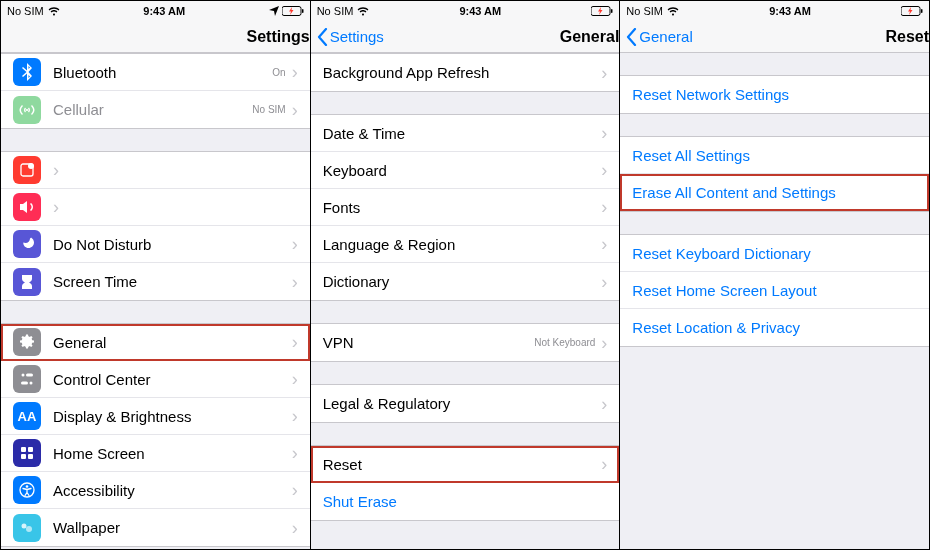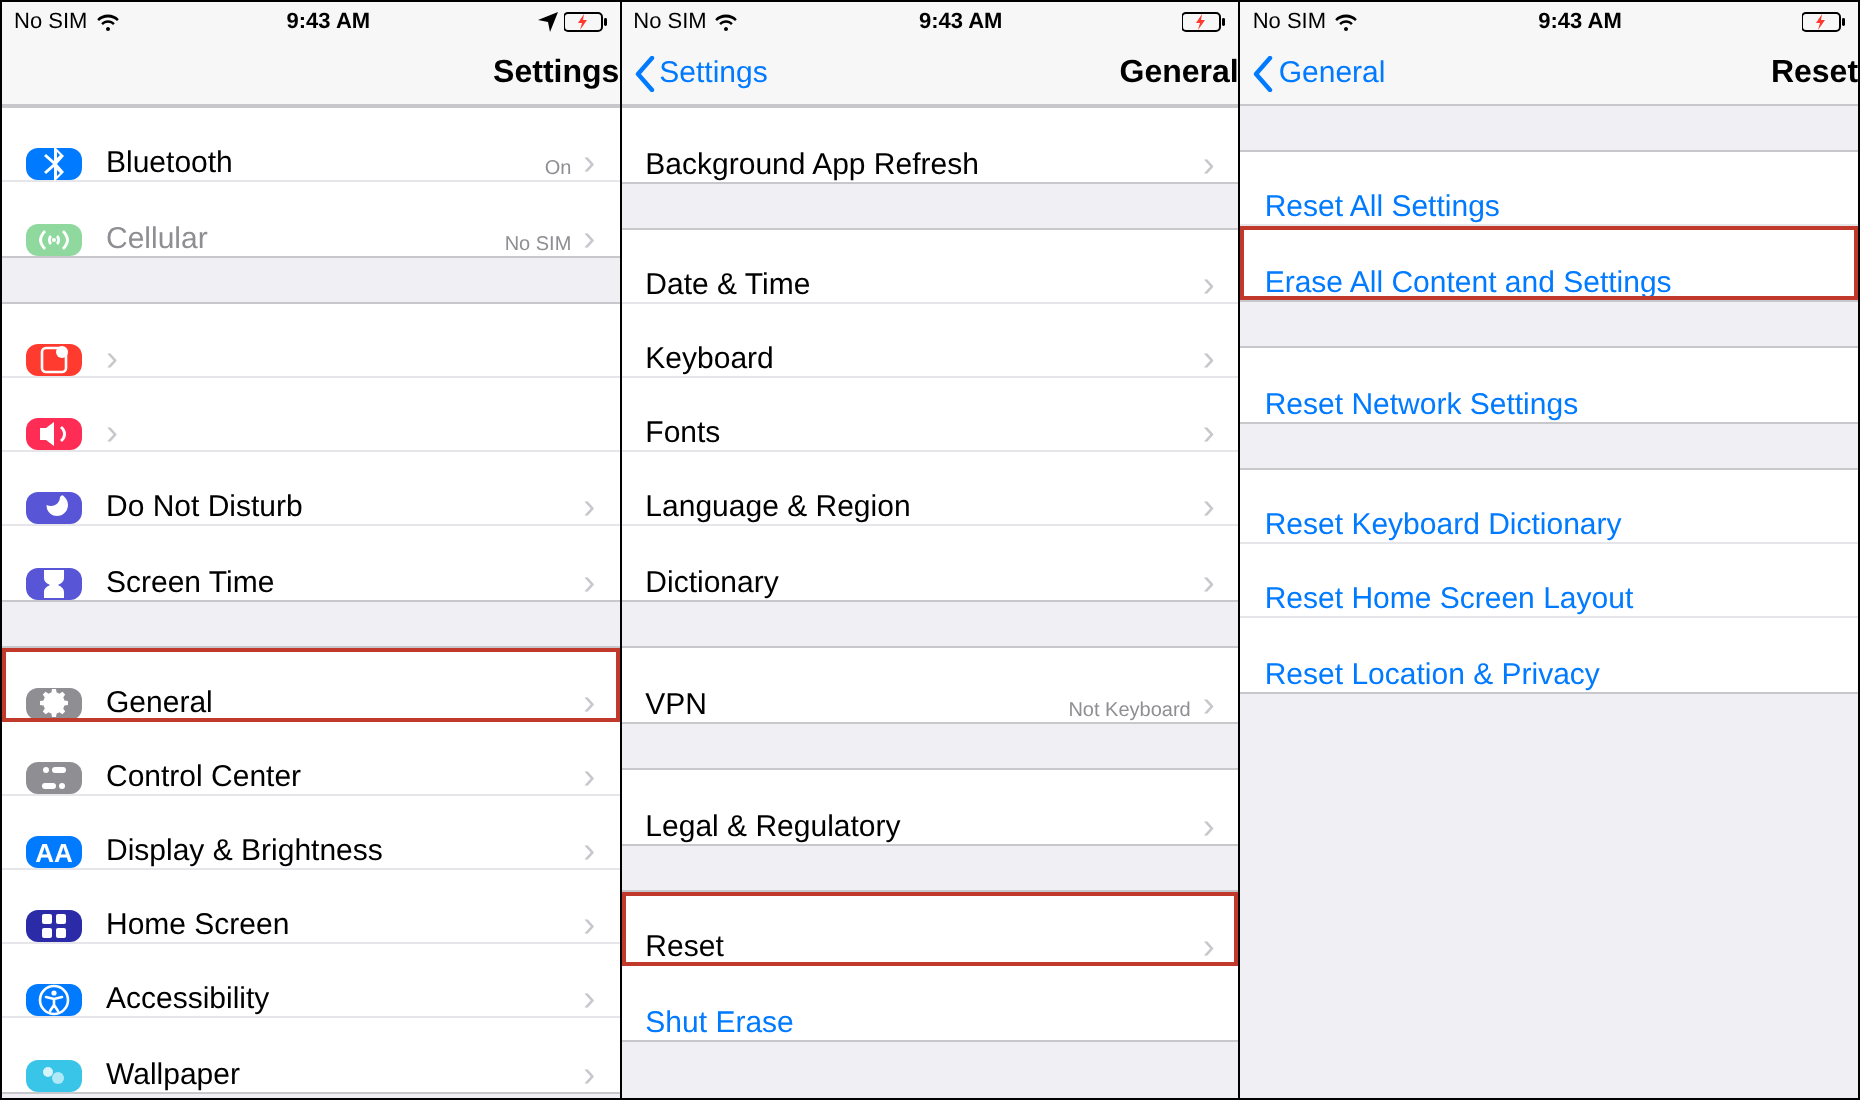--- a/index.html
+++ b/index.html
@@ -14,23 +14,23 @@
 .wifi-icon, .loc-icon, .batt-icon { display: inline-block; }
 
 .nav-bar { height: 32px; display: flex; align-items: center; justify-content: flex-end; position: relative; background: #f7f7f8; border-bottom: 1px solid #c8c7cc; }
 .nav-title { font-weight: 600; font-size: 16px; }
 .nav-back { position: absolute; left: 6px; display: flex; align-items: center; color: #007aff; font-size: 15px; cursor: pointer; }
 .nav-back .chev { margin-right: 2px; }
 
 .content { flex: 1; overflow-y: auto; background: #efeff4; }
 .group { margin-top: 22px; background: #fff; border-top: 1px solid #c8c7cc; border-bottom: 1px solid #c8c7cc; }
 .group.first { margin-top: 0; }
-.row { display: flex; align-items: flex-end; height: 37px; padding: 0 12px 0 12px; border-bottom: 1px solid #e5e5ea; cursor: pointer; position: relative; }
+.row { display: flex; align-items: center; height: 37px; padding: 0 12px 0 12px; border-bottom: 1px solid #e5e5ea; cursor: pointer; position: relative; }
 .row:last-child { border-bottom: none; }
-.row .icon { width: 28px; height: 16px; border-radius: 6px; margin-right: 12px; display: flex; align-items: center; justify-content: center; flex-shrink: 0; color: #fff; font-size: 15px; }
+.row .icon { width: 28px; height: 28px; border-radius: 6px; margin-right: 12px; display: flex; align-items: center; justify-content: center; flex-shrink: 0; color: #fff; font-size: 15px; }
 .row .label { flex: 1; font-size: 15px; color: #000; }
 .row .label.blue { color: #007aff; }
 .row .value { color: #8e8e93; font-size: 10px; margin-right: 6px; }
 .row .chevron { color: #c7c7cc; font-size: 18px; line-height: 1; }
 .row.highlight { outline: 2px solid #c0392b; outline-offset: -2px; }
 
 .icon.bt { background: #007aff; }
 .icon.cell { background: #8fd99f; }
 .icon.notif { background: #ff3b30; }
 .icon.sound { background: #ff2d55; }
@@ -316,33 +316,33 @@
       <span class="chev"><svg width="11" height="18" viewBox="0 0 11 18">
               <path d="M9 1L2 9l7 8" stroke="#007aff" stroke-width="2.2" fill="none" stroke-linecap="round" stroke-linejoin="round"></path>
             </svg></span>
       <span>General</span>
     </div>
     <div class="nav-title">Reset</div>
   </div>
   <div class="content">
     <div class="group">
       <div class="row">
+            <div class="label blue">Reset Network Settings</div>
+          </div>
+    </div>
+    <div class="group">
+      <div class="row">
             <div class="label blue">Reset All Settings</div>
           </div>
       <div class="row highlight">
             <div class="label blue">Erase All Content and Settings</div>
           </div>
     </div>
     <div class="group">
       <div class="row">
-            <div class="label blue">Reset Network Settings</div>
-          </div>
-    </div>
-    <div class="group">
-      <div class="row">
             <div class="label blue">Reset Keyboard Dictionary</div>
           </div>
       <div class="row">
             <div class="label blue">Reset Home Screen Layout</div>
           </div>
       <div class="row">
             <div class="label blue">Reset Location &amp; Privacy</div>
           </div>
     </div>
   </div>

